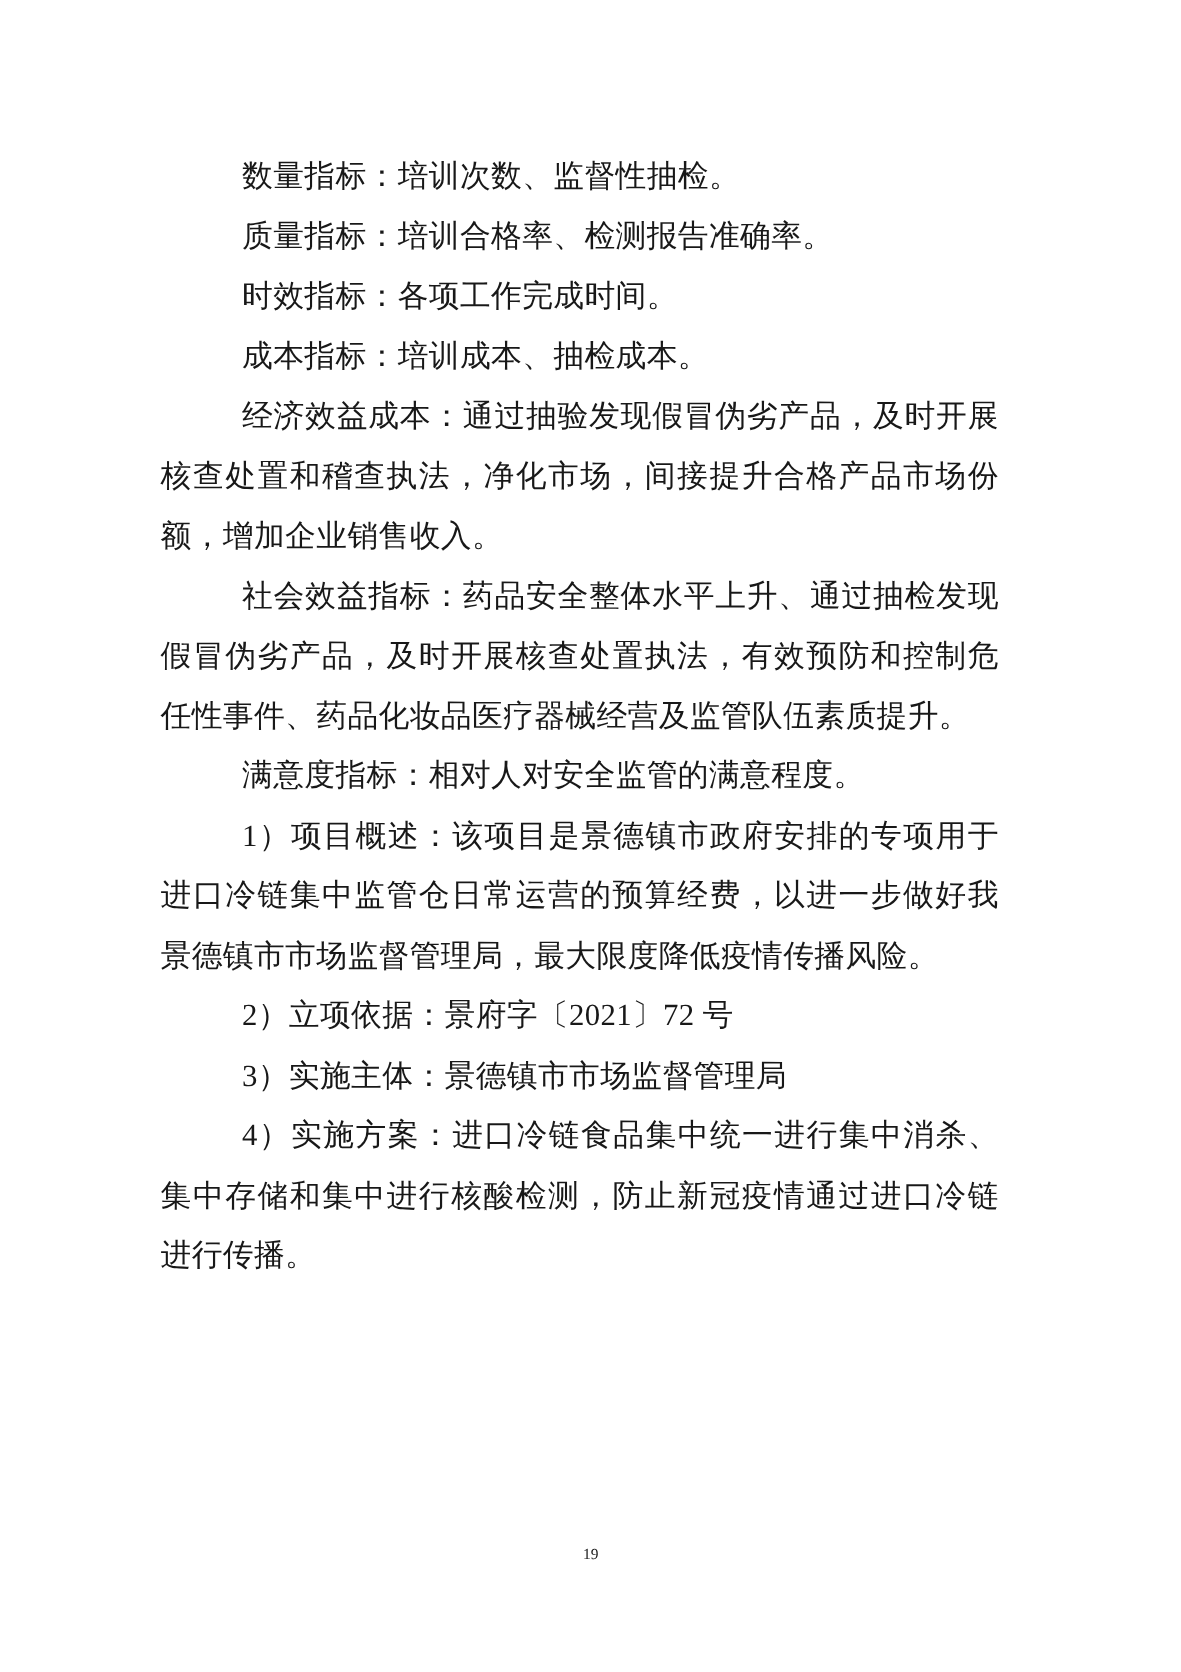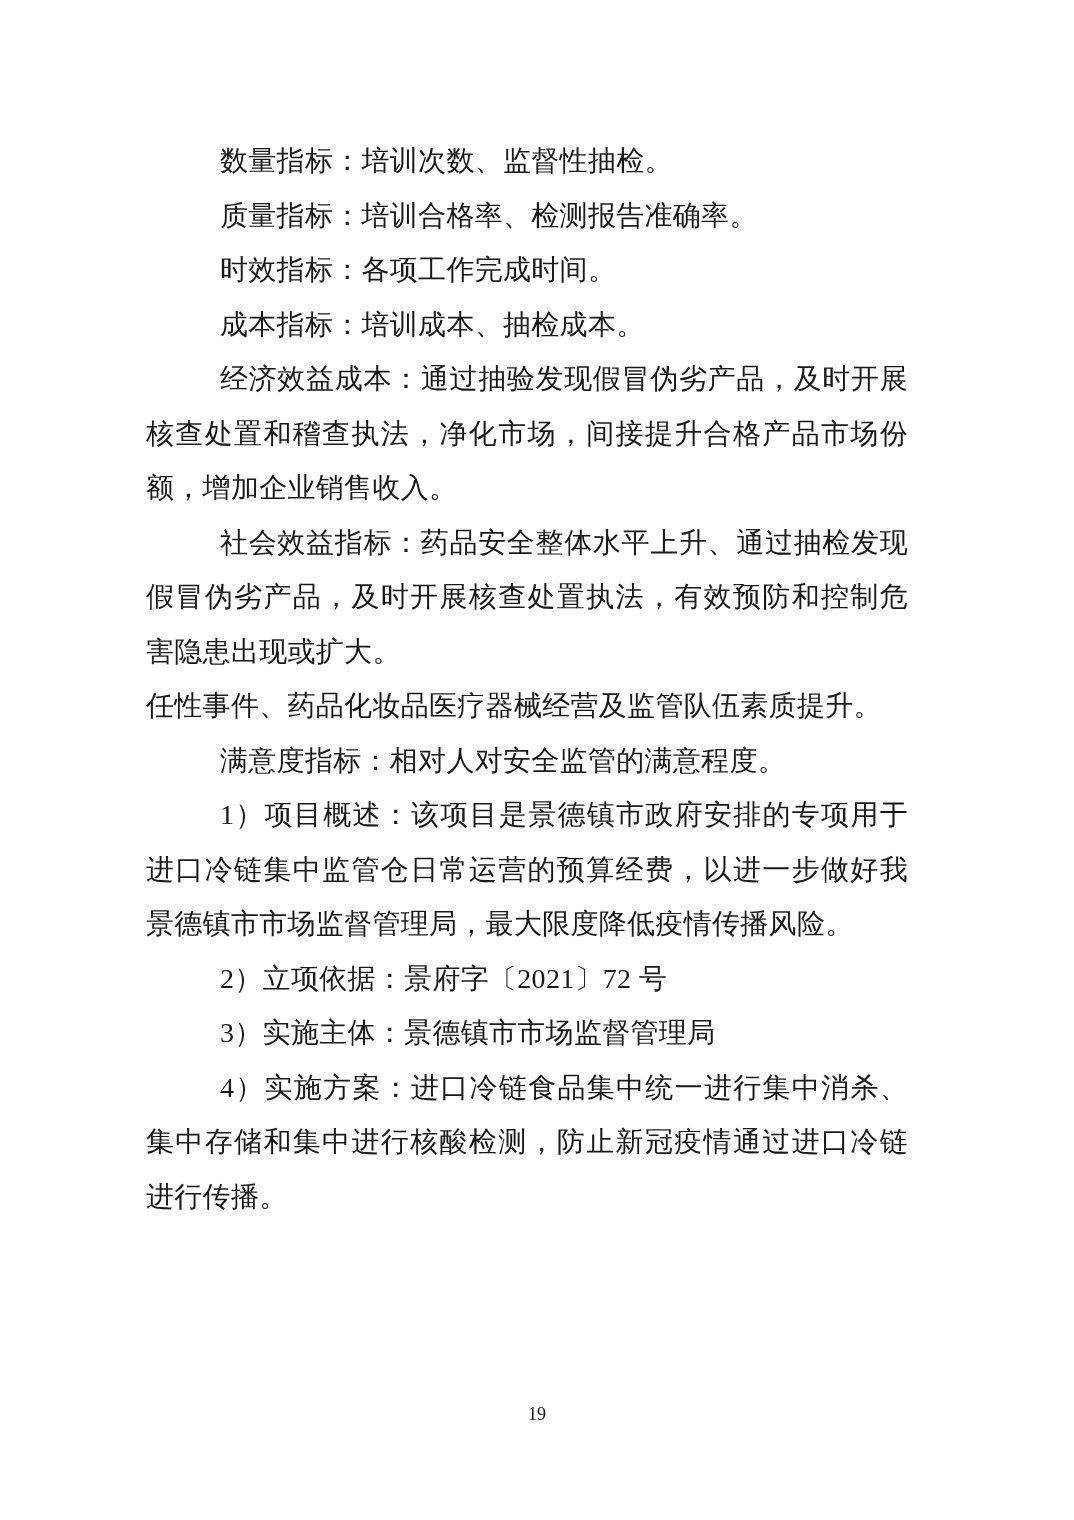--- a/index.html
+++ b/index.html
@@ -38,41 +38,40 @@
     white-space: normal;
     text-align: justify;
     text-align-last: justify;
   }
   .footer {
     position: absolute;
     top: 1402px;
     left: 0;
     width: 1074px;
     text-align: center;
-    font-size: 18px;
+    font-size: 14px;
     line-height: 24px;
     color: #1a1a1a;
     font-family: "Liberation Serif", "DejaVu Serif", serif;
   }
 </style>
 </head>
 <body>
 
 <div class="page">
   <div class="text-block">
     <div class="line indent">数量指标：培训次数、监督性抽检。</div>
     <div class="line indent">质量指标：培训合格率、检测报告准确率。</div>
     <div class="line indent">时效指标：各项工作完成时间。</div>
     <div class="line indent">成本指标：培训成本、抽检成本。</div>
     <div class="line indent fill">经济效益成本：通过抽验发现假冒伪劣产品，及时开展</div>
     <div class="line fill">核查处置和稽查执法，净化市场，间接提升合格产品市场份</div>
     <div class="line">额，增加企业销售收入。</div>
     <div class="line indent fill">社会效益指标：药品安全整体水平上升、通过抽检发现</div>
     <div class="line fill">假冒伪劣产品，及时开展核查处置执法，有效预防和控制危</div>
-    <div class="line">害隐患出现或扩大。</div>
     <div class="line">任性事件、药品化妆品医疗器械经营及监管队伍素质提升。</div>
     <div class="line indent">满意度指标：相对人对安全监管的满意程度。</div>
     <div class="line indent fill">1）项目概述：该项目是景德镇市政府安排的专项用于</div>
     <div class="line fill">进口冷链集中监管仓日常运营的预算经费，以进一步做好我</div>
     <div class="line">景德镇市市场监督管理局，最大限度降低疫情传播风险。</div>
     <div class="line indent">2）立项依据：景府字〔2021〕72 号</div>
     <div class="line indent">3）实施主体：景德镇市市场监督管理局</div>
     <div class="line indent fill">4）实施方案：进口冷链食品集中统一进行集中消杀、</div>
     <div class="line fill">集中存储和集中进行核酸检测，防止新冠疫情通过进口冷链</div>
     <div class="line">进行传播。</div>

